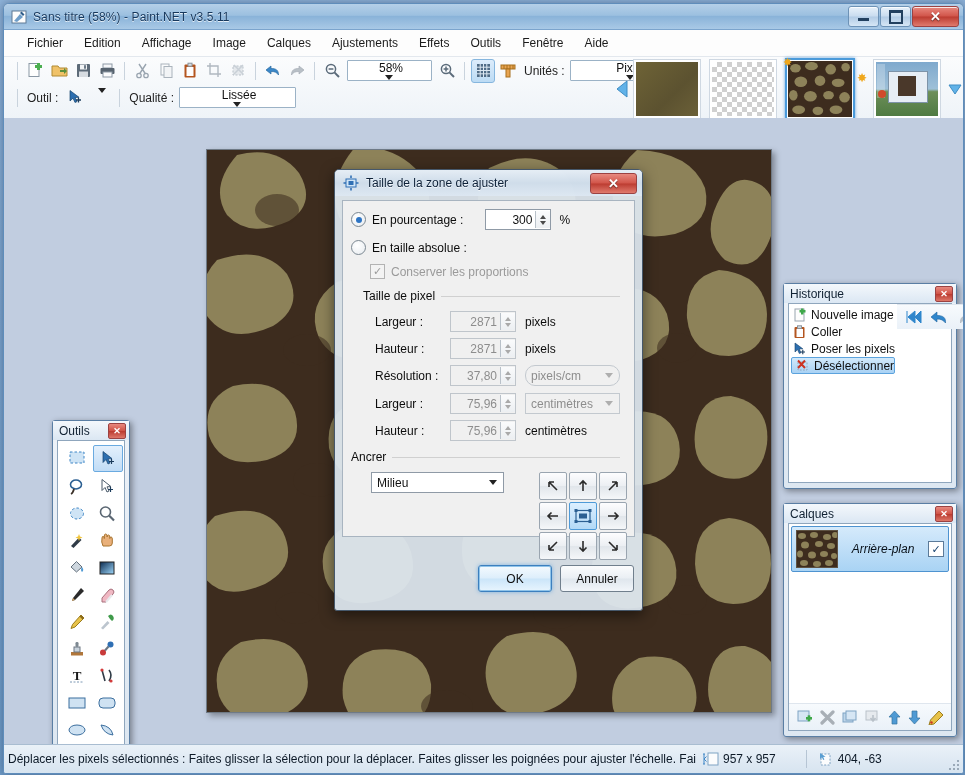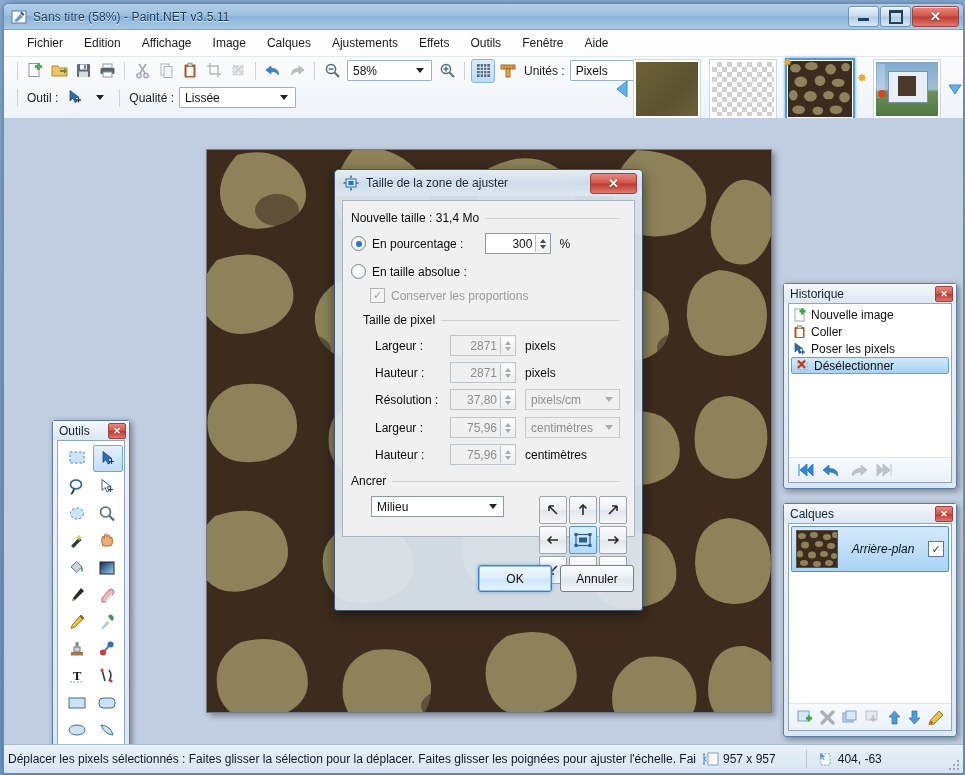--- a/index.html
+++ b/index.html
@@ -99,20 +99,21 @@
   .tbtn.active {
     border: 1px solid #86b6de;
     background: linear-gradient(180deg,#dcecfb 0%,#bcdbf4 100%);
   }
   .tlabel { font-size: 12px; color:#222; margin: 0 5px 0 4px; white-space:nowrap; }
   .combo {
     height: 19px; border: 1px solid #9bb2c6; background: #fff;
     display: flex; align-items: center; justify-content: space-between;
     font-size: 12px; color: #111; padding: 0 2px 0 5px;
     border-radius: 1px;
+    flex-direction: column;
   }
   .combo .carat {
     width: 0;height: 0;border-left: 4px solid transparent;border-right: 4px solid transparent;
     border-top: 5px solid #222; margin-right: 5px;
   }
 
   
   .thumbstrip {
     position: absolute; right: 0; top: 0;
     height: 63px; width: 348px;
@@ -179,21 +180,21 @@
     display:flex;align-items:center;justify-content:center;
     border-radius: 2px; position:relative;
   }
   .tool-cell.sel {
     border: 1px solid #6aaae0;
     background: linear-gradient(180deg,#e4f0fc 0%,#c0dcf6 100%);
   }
 
   
   #history-palette { left: 779px; top: 279px; width: 172px; height: 204px; }
-  #history-palette .pal-body { height: 178px; display:flex; flex-direction:column; }
+  #history-palette .pal-body { height: 178px; display:flex; flex-direction:row; }
   .hist-list { flex: 1; padding: 2px 0; }
   .hist-item {
     height: 17px; display:flex; align-items:center;
     padding-left: 4px; font-size: 12px; color:#101010;
   }
   .hist-item.sel {
     background: linear-gradient(180deg,#d2e9fb 0%,#a9d2f4 100%);
     border: 1px solid #5ca3dd; border-radius:2px; margin: 0 2px;
     height: 15px;
   }
@@ -949,24 +950,20 @@
           <rect x="3" y="4" width="10" height="8" fill="#cfe4f6" stroke="#2f6fb4"></rect>
           <rect x="5.5" y="6" width="5" height="4" fill="#2f6fb4"></rect>
           <path d="M8 0.5 v2.5 M8 13 v2.5 M0.5 8 h2.5 M13 8 h2.5" stroke="#2f6fb4" stroke-width="1.6"></path>
         </svg>
         <span class="dlg-title-text">Taille de la zone de ajuster</span>
         <div class="dlg-close">✕</div>
       </div>
 
       <div class="dlg-body">
 
-        <div class="grp-line" style="margin:10px 8px 2px 8px;">
-          <div class="grp-rule"></div>
-          <span class="grp-label">Nouvelle taille : 31,4 Mo</span>
-        </div>
 
         <div class="row" style="margin:8px 8px 0 8px;">
           <span class="radio">
               <span class="dot"></span>
             </span>
           <span class="lbl" style="margin-left:6px;">En pourcentage :</span>
           <div class="spin" style="margin-left:22px;">
             <span class="val">300</span>
             <span class="arrows">
               <i class="arr-up"></i>
@@ -1017,21 +1014,21 @@
 
         <div class="row" style="margin:6px 8px 0 32px;">
           <span class="lbl" style="width:75px;">Résolution :</span>
           <div class="spin dis">
             <span class="val">37,80</span>
             <span class="arrows">
                 <i class="arr-up"></i>
                 <i class="arr-dn"></i>
               </span>
           </div>
-          <div class="ddl dis" style="width:88px;margin-left:9px;">
+          <div class="ddl dis" style="width:88px;margin-left:9px;border-radius:10px;">
             <span>pixels/cm</span>
             <span class="carat"></span>
           </div>
         </div>
 
 
         <div class="row" style="margin:7px 8px 0 32px;">
           <span class="lbl" style="width:75px;">Largeur :</span>
           <div class="spin dis">
             <span class="val">75,96</span>

